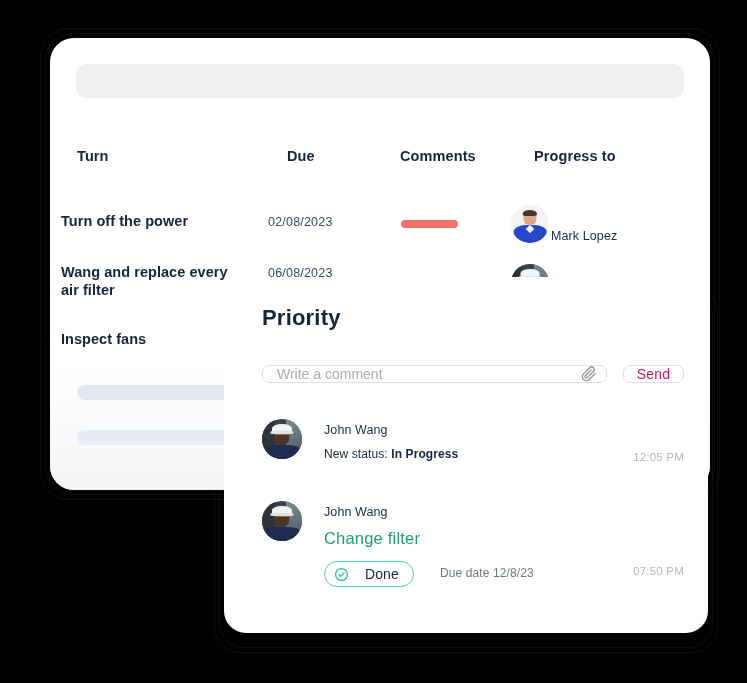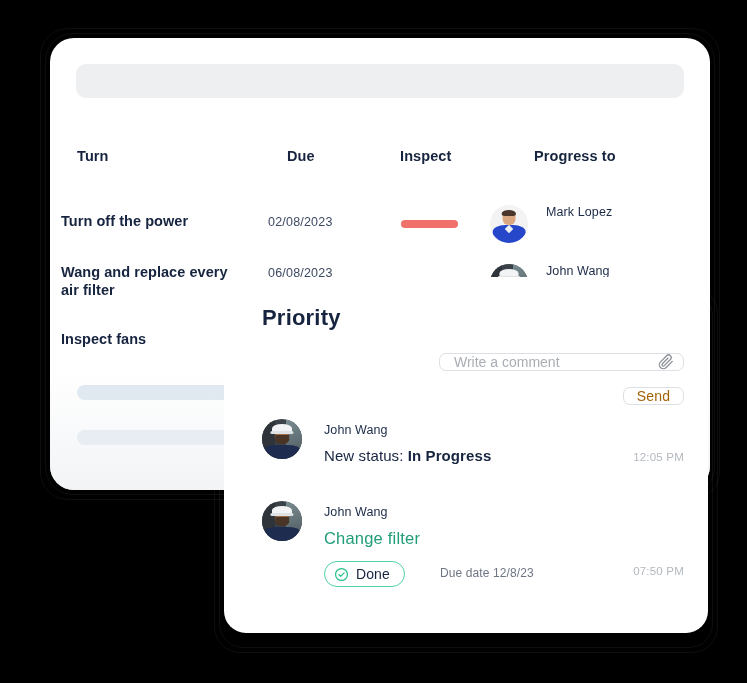--- a/index.html
+++ b/index.html
@@ -103,25 +103,25 @@
   .priority-bar {
     position: absolute;
     left: 351px;
     top: 17px;
     width: 57px;
     height: 8px;
     border-radius: 6px;
   }
   .assignee {
     position: absolute;
-    left: 440px;
+    left: 461px;
     top: 2px;
     display: flex;
-    align-items: flex-start;
-    gap: 18px;
+    align-items: flex-end;
+    gap: 2px;
   }
   .assignee-name {
     font-size: 12.5px;
     color: #1b2a47;
     letter-spacing: 0.1px;
   }
 
   
   .avatar {
     position: relative;
@@ -243,23 +243,22 @@
   }
 
   
   #comment-input-row {
     position: absolute;
     left: 38px;
     top: 76px;
     right: 24px;
     height: 41px;
     display: flex;
-    align-items: flex-end;
+    align-items: center;
     gap: 16px;
-    flex-direction: column;
   }
   #comment-input-wrap {
     position: relative;
     flex: 1 1 auto;
     border: 1px solid #dcdfe4;
     border-radius: 7px;
     background: #fff;
     display: flex;
     align-items: center;
   }
@@ -288,21 +287,21 @@
     cursor: pointer;
     color: #8a8f96;
   }
 
   #send-btn {
     flex: 0 0 auto;
     width: 61px;
     border: 1px solid #dcdfe4;
     border-radius: 7px;
     background: #ffffff;
-    color: #a16207;
+    color: #be185d;
     font-family: "Liberation Sans", sans-serif;
     font-size: 14px;
     font-weight: 400;
     cursor: pointer;
     letter-spacing: 0.2px;
   }
 
   
   .comment {
     position: absolute;
@@ -318,21 +317,21 @@
     left: 62px;
     top: 4px;
     font-size: 12.5px;
     color: #1b2a47;
     letter-spacing: 0.1px;
   }
   .comment-body {
     position: absolute;
     left: 62px;
     top: 28px;
-    font-size: 15px;
+    font-size: 12px;
     color: #16243f;
     letter-spacing: 0.1px;
   }
   .comment-body .bold { font-weight: 700; }
   .comment-body.link-green {
     color: #1f9d78;
     font-size: 16.5px;
     letter-spacing: 0.2px;
   }
   .comment-time {
@@ -349,21 +348,21 @@
   #done-badge {
     position: absolute;
     left: 62px;
     top: 60px;
     height: 26px;
     padding: 0 14px 0 9px;
     border: 1px solid #4ed3a8;
     border-radius: 14px;
     display: inline-flex;
     align-items: center;
-    gap: 7px;
+    gap: 16px;
     background: #ffffff;
     cursor: pointer;
   }
   #done-badge .badge-label {
     font-size: 14px;
     color: #16243f;
     letter-spacing: 0.1px;
   }
   #due-date-note {
     position: absolute;
@@ -383,21 +382,21 @@
   <div class="shadow-layer" style="left:40px; top:28px; width:680px; height:472px;"></div>
   <div class="shadow-layer" style="left:45px; top:33px; width:670px; height:462px;"></div>
 
   <div id="task-card">
 
     <div class="top-placeholder-bar"></div>
 
     <div class="table-head">
       <div class="col col-tasks">Turn</div>
       <div class="col col-due">Due</div>
-      <div class="col col-priority">Inspect</div>
+      <div class="col col-priority">Comments</div>
       <div class="col col-assigned">Progress to</div>
     </div>
 
     <div class="task-row" id="row-0">
       <div class="task-name">Turn off the power</div>
       <div class="task-due">02/08/2023</div>
       <div class="priority-bar" style="background:#f0716a"></div>
       <div class="assignee">
         <div class="avatar sz-38 av-mark">
           <div class="body"></div>

